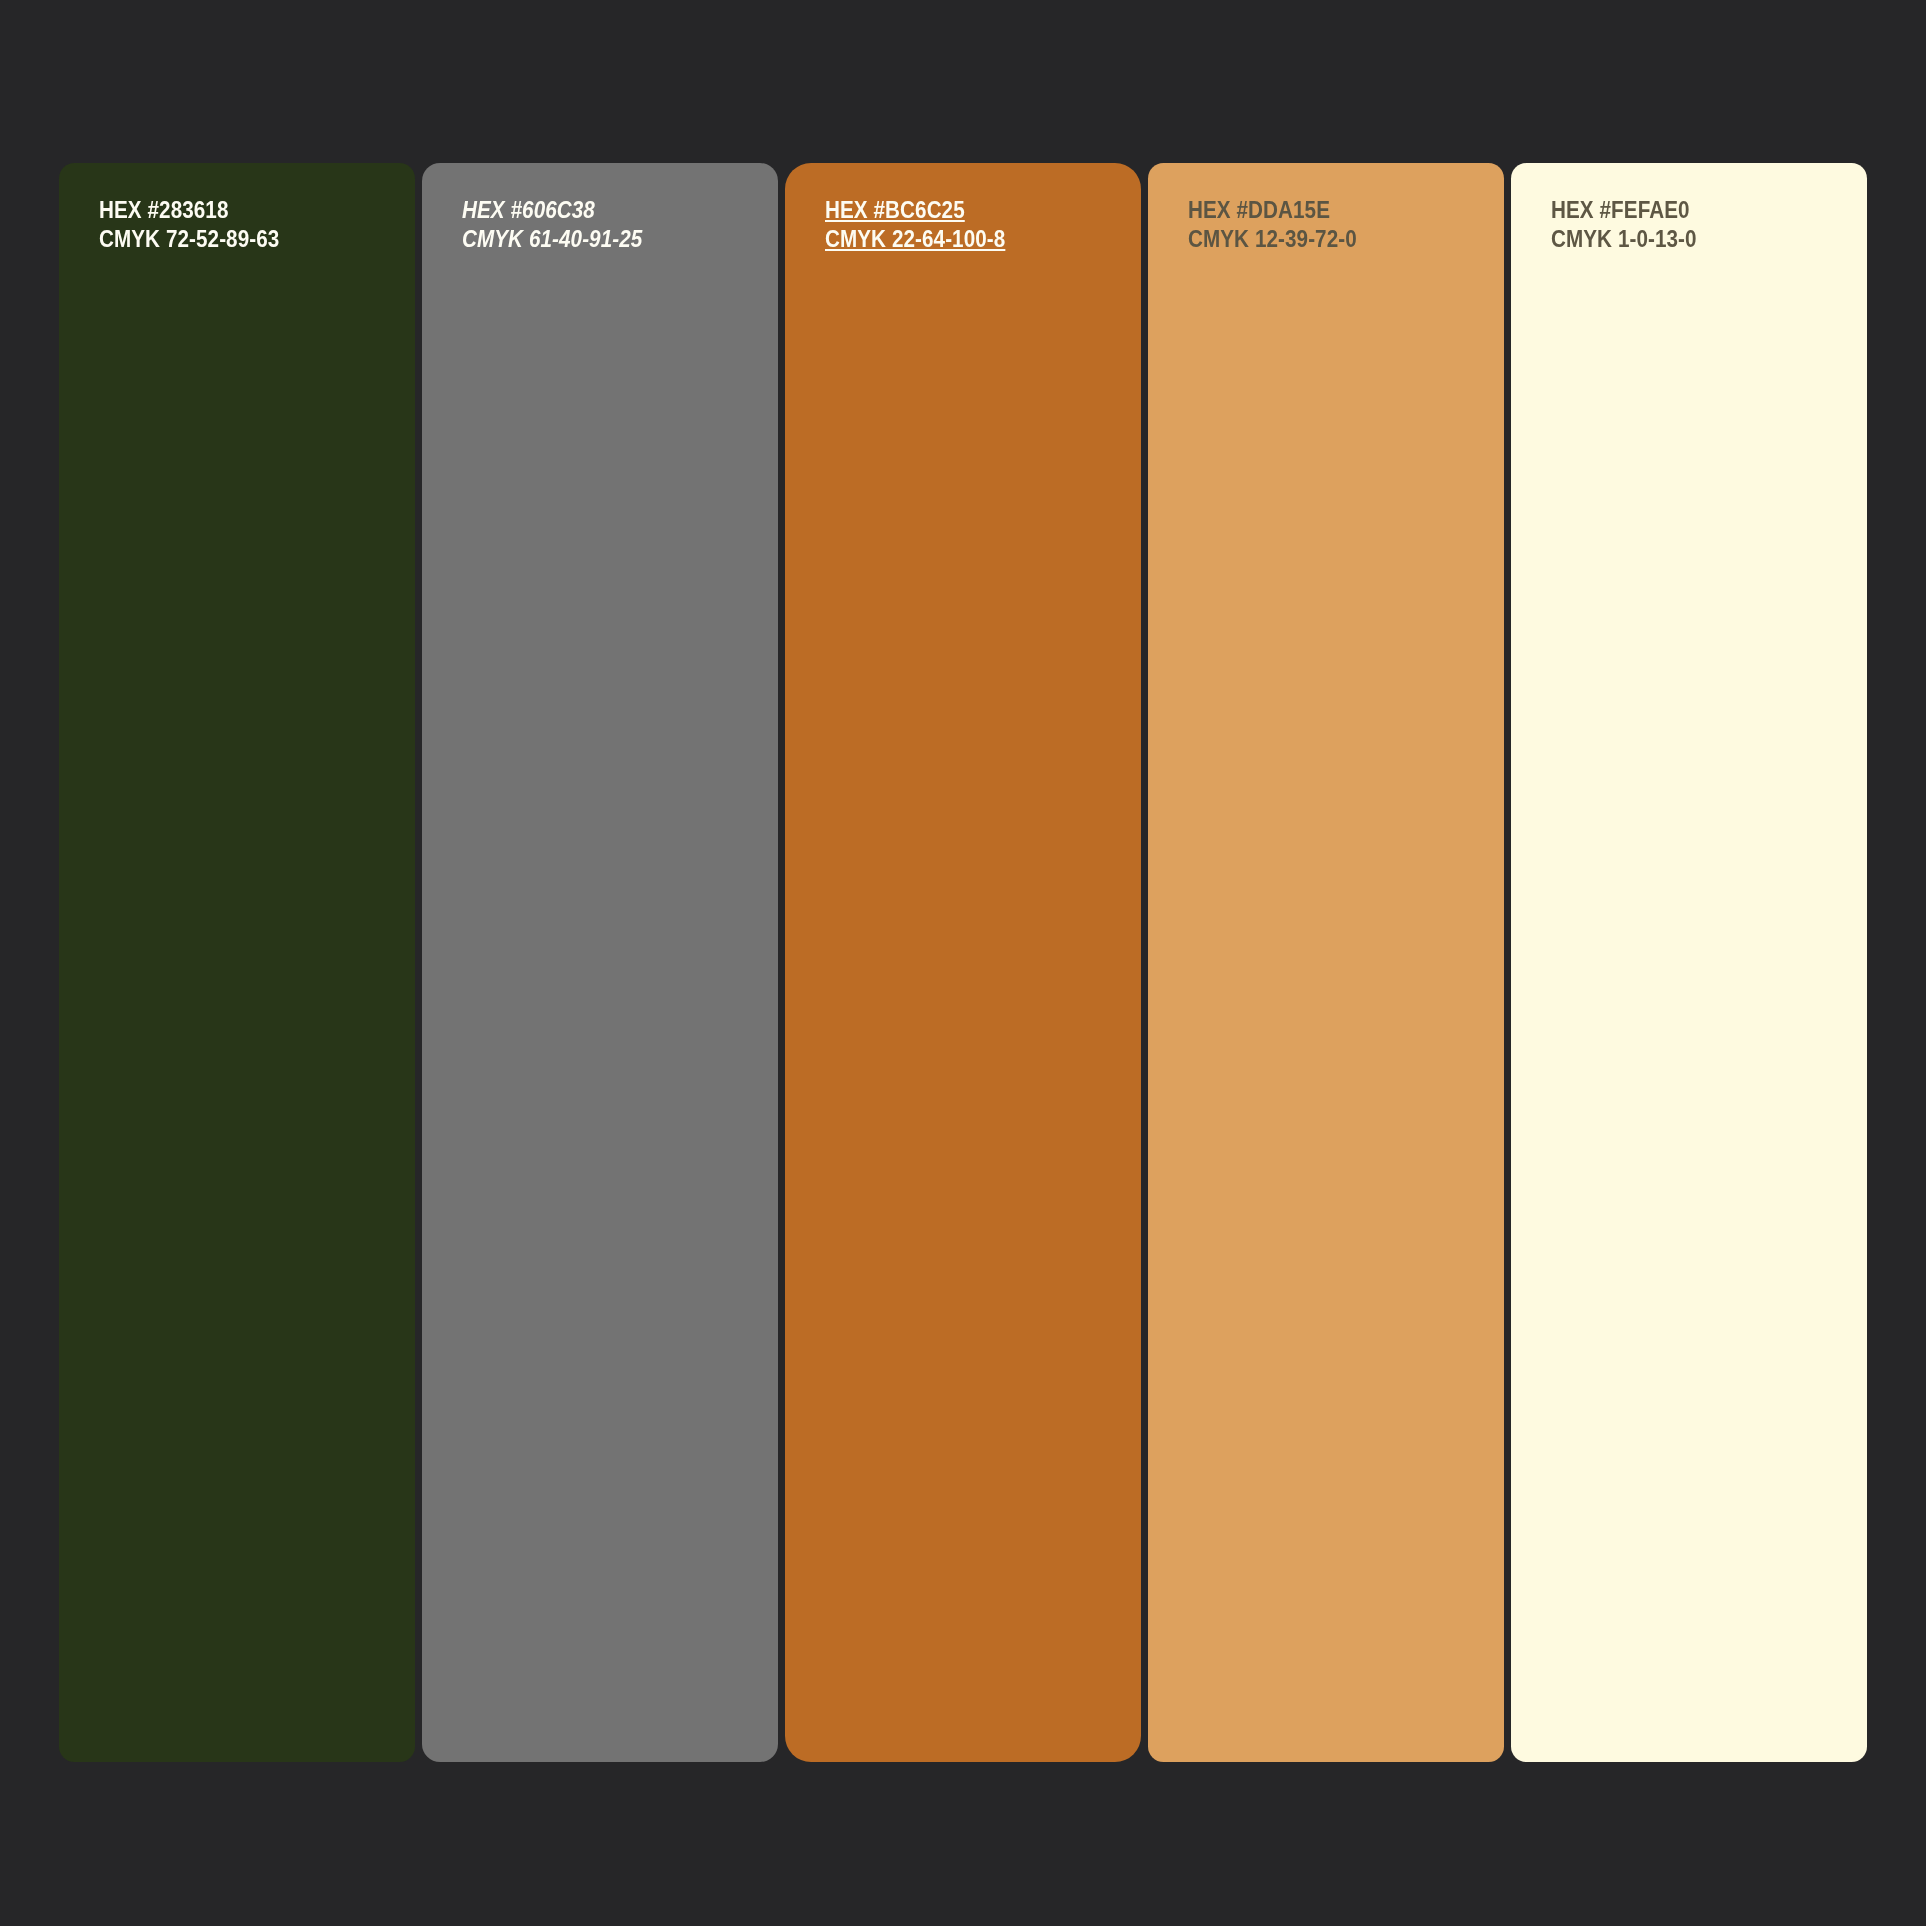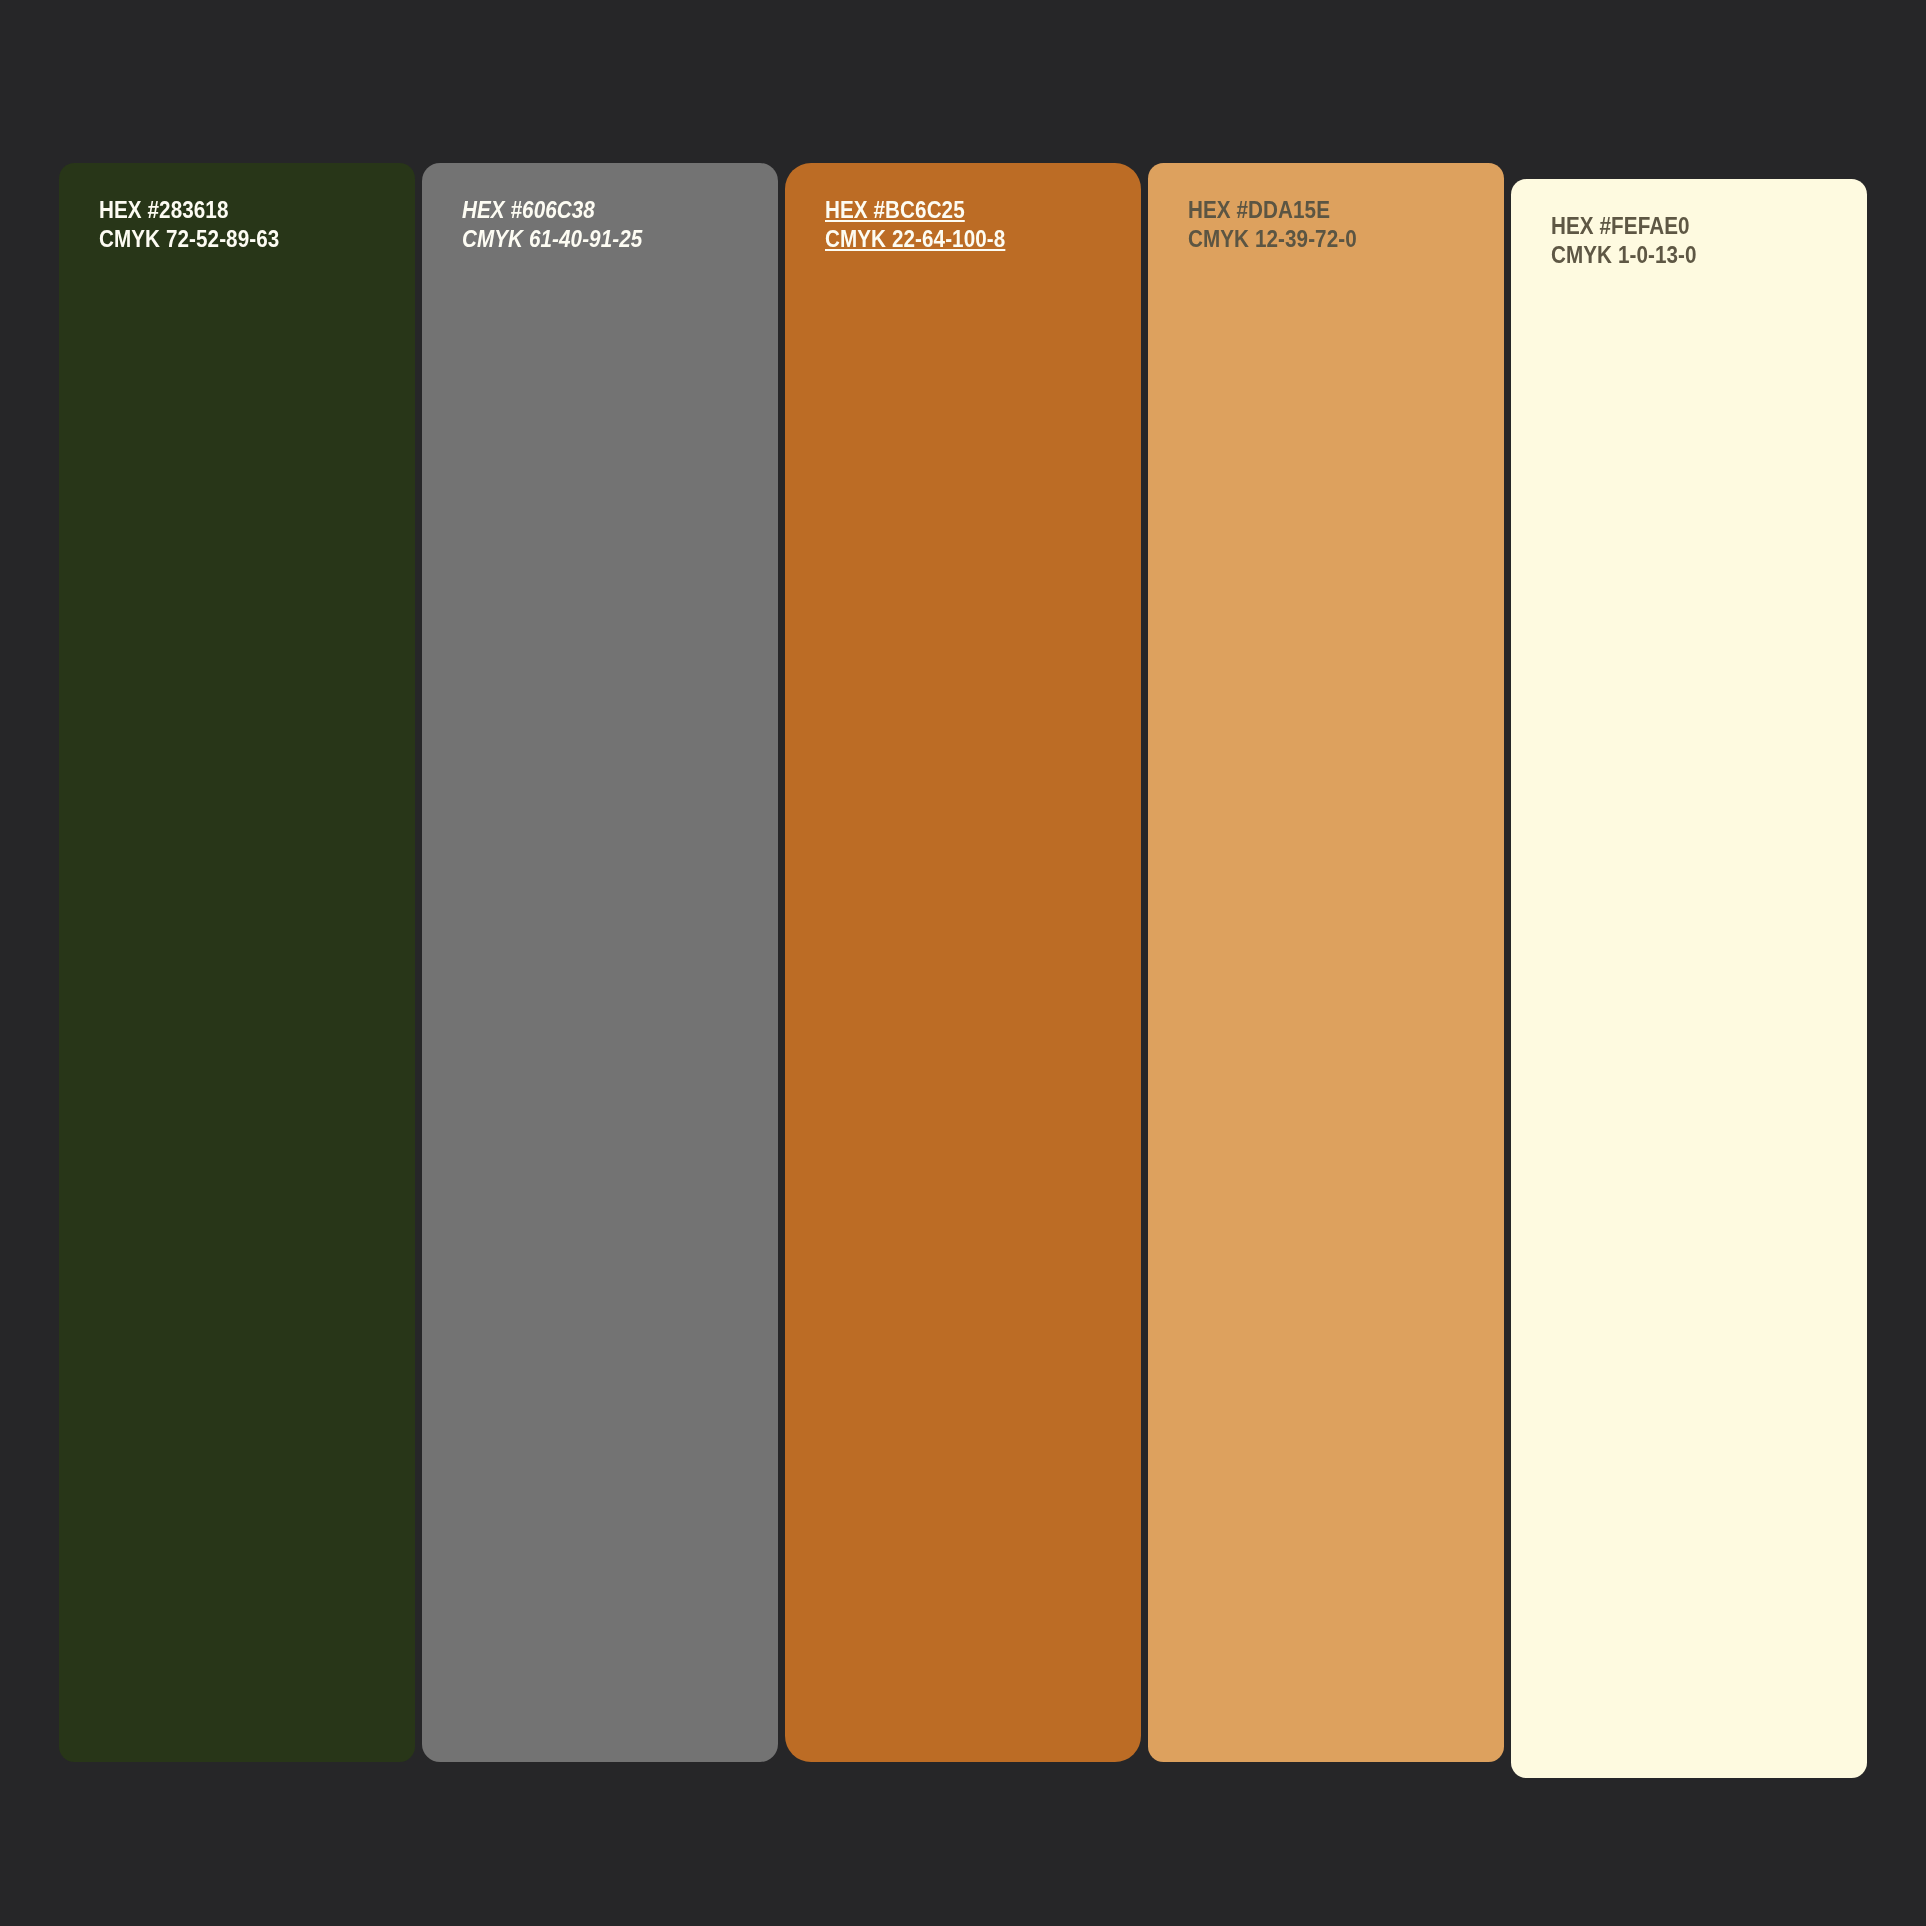--- a/index.html
+++ b/index.html
@@ -74,19 +74,19 @@
   <div class="swatch" style="background: rgb(188, 108, 37); color: rgb(253, 252, 243); border-radius: 26px; text-decoration: underline;">
     <span class="swatch-label hex-line">HEX #BC6C25</span>
     <span class="swatch-label cmyk-line">CMYK 22-64-100-8</span>
   </div>
 
   <div class="swatch" style="background: rgb(221, 161, 94); color: rgb(91, 85, 67); border-radius: 15.4px;">
     <span class="swatch-label hex-line">HEX #DDA15E</span>
     <span class="swatch-label cmyk-line">CMYK 12-39-72-0</span>
   </div>
 
-  <div class="swatch" style="background: rgb(254, 250, 224); color: rgb(94, 87, 68); border-radius: 15.4px; margin-top: 16px;">
+  <div class="swatch" style="background: rgb(254, 250, 224); color: rgb(94, 87, 68); border-radius: 15.4px;">
     <span class="swatch-label hex-line">HEX #FEFAE0</span>
     <span class="swatch-label cmyk-line">CMYK 1-0-13-0</span>
   </div>
 
 </div>
 
 
 </body></html>

